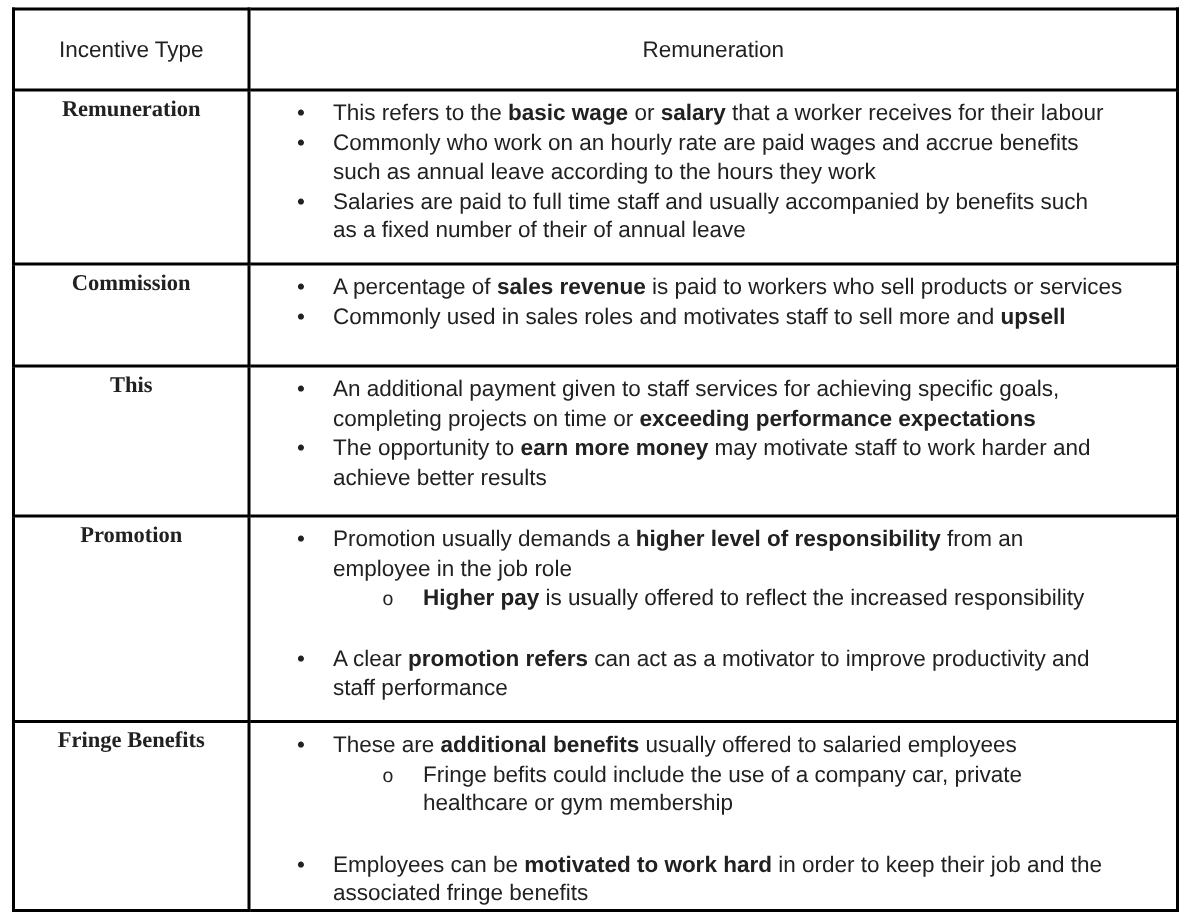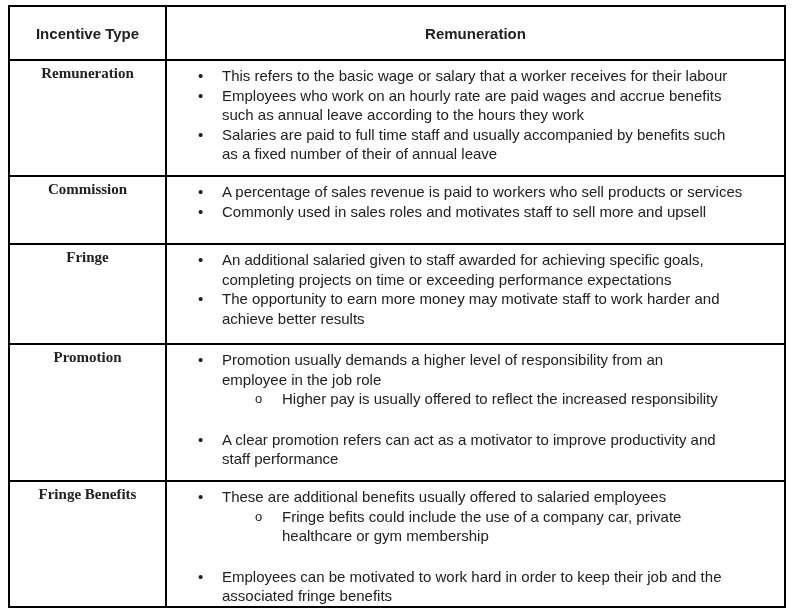--- a/index.html
+++ b/index.html
@@ -26,21 +26,21 @@
     padding:0;
   }
   thead tr{height:54px;}
   tbody tr:nth-child(1){height:116px;}
   tbody tr:nth-child(2){height:68px;}
   tbody tr:nth-child(3){height:100px;}
   tbody tr:nth-child(4){height:137px;}
   tbody tr:nth-child(5){height:106px;}
   th{
     font-size:15px;
-    font-weight:bold;
+    font-weight:normal;
     text-align:center;
     vertical-align:middle;
   }
   td.type-cell{
     font-size:15px;
     font-weight:bold;
     text-align:center;
     vertical-align:top;
     padding-top:4px;
     font-family:Liberation Serif, serif;
@@ -69,21 +69,21 @@
   .level2 > .marker{
     margin-left:88px;
     width:27px;
     font-size:13px;
   }
   .text{
     flex:1 1 auto;
     min-width:0;
   }
   .line{white-space:nowrap;}
-  .line b{font-weight:normal;}
+  .line b{font-weight:bold;}
 </style>
 </head>
 <body>
 
 <table class="incentive-table">
   <colgroup>
     <col style="width:157px">
     <col style="width:619px">
   </colgroup>
   <thead>
@@ -98,21 +98,21 @@
         <td class="expl-cell">
           <div class="bullet level1">
             <span class="marker">•</span>
             <div class="text">
               <div class="line"><span>This refers to the </span><b>basic wage</b><span> or </span><b>salary</b><span> that a worker receives for their labour</span></div>
             </div>
           </div>
           <div class="bullet level1">
             <span class="marker">•</span>
             <div class="text">
-              <div class="line"><span>Employees who work on an hourly rate are paid wages and accrue benefits</span></div>
+              <div class="line"><span>Commonly who work on an hourly rate are paid wages and accrue benefits</span></div>
               <div class="line"><span>such as annual leave according to the hours they work</span></div>
             </div>
           </div>
           <div class="bullet level1">
             <span class="marker">•</span>
             <div class="text">
               <div class="line"><span>Salaries are paid to full time staff and usually accompanied by benefits such</span></div>
               <div class="line"><span>as a fixed number of their of annual leave</span></div>
             </div>
           </div>
@@ -129,26 +129,26 @@
           </div>
           <div class="bullet level1">
             <span class="marker">•</span>
             <div class="text">
               <div class="line"><span>Commonly used in sales roles and motivates staff to sell more and </span><b>upsell</b></div>
             </div>
           </div>
         </td>
       </tr>
       <tr>
-        <td class="type-cell">Fringe</td>
-        <td class="expl-cell">
-          <div class="bullet level1">
-            <span class="marker">•</span>
-            <div class="text">
-              <div class="line"><span>An additional salaried given to staff awarded for achieving specific goals,</span></div>
+        <td class="type-cell">This</td>
+        <td class="expl-cell">
+          <div class="bullet level1">
+            <span class="marker">•</span>
+            <div class="text">
+              <div class="line"><span>An additional payment given to staff services for achieving specific goals,</span></div>
               <div class="line"><span>completing projects on time or </span><b>exceeding performance expectations</b></div>
             </div>
           </div>
           <div class="bullet level1">
             <span class="marker">•</span>
             <div class="text">
               <div class="line"><span>The opportunity to </span><b>earn more money</b><span> may motivate staff to work harder and</span></div>
               <div class="line"><span>achieve better results</span></div>
             </div>
           </div>

